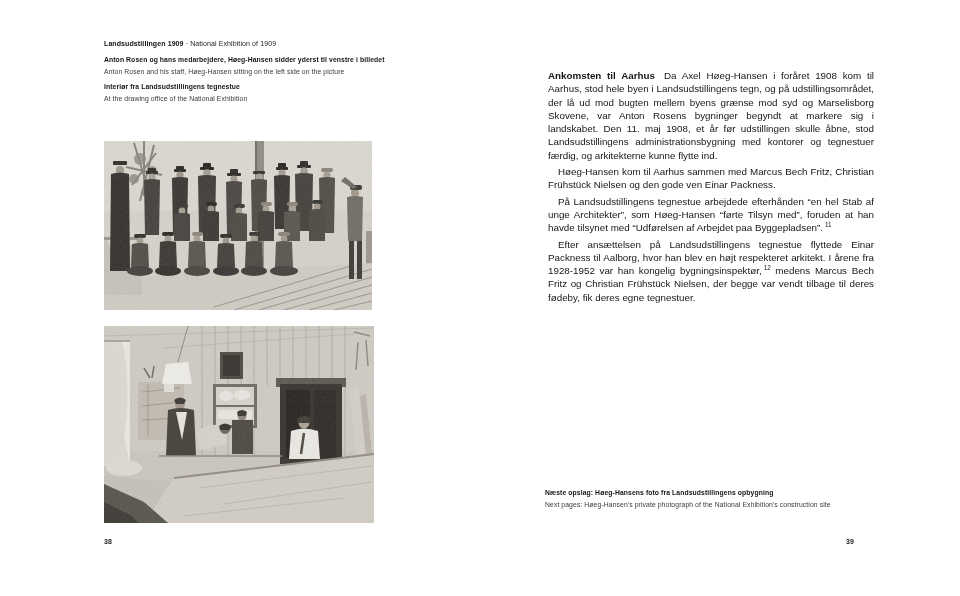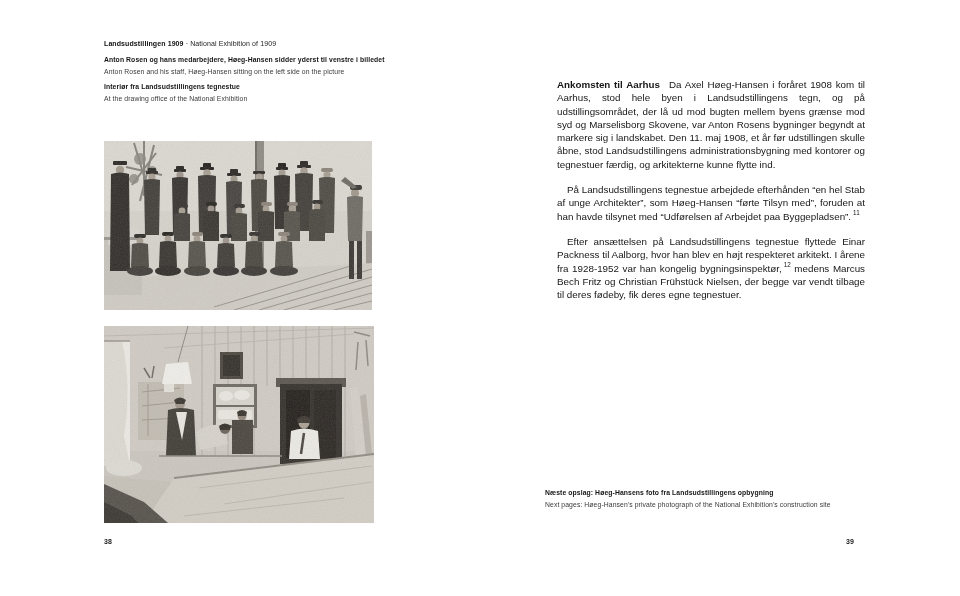--- a/index.html
+++ b/index.html
@@ -22,21 +22,21 @@
   #photo1{left:104px;top:141px;width:268px;height:169px;}
   #photo2{left:104px;top:326px;width:270px;height:197px;}
   #photo1 svg,#photo2 svg{display:block;width:100%;height:100%;}
   
   .pagenum{top:538px;font-size:7px;font-weight:bold;color:#222;}
   #pg-left{left:104px;}
   #pg-right{left:846px;}
   
   #body-text{left:545px;top:66px;width:332px;font-size:9.8px;line-height:13.3px;
     text-align:justify;color:#161616;}
-  #body-text p{margin:12px;}
+  #body-text p{margin:3px;}
   #body-text p.indent{text-indent:10px;}
   .lead{font-weight:bold;margin-right:9px;}
   sup.fn{font-size:6.3px;vertical-align:super;line-height:0;margin-left:2px;}
   
   #next-da{left:545px;top:489px;}
   #next-en{left:545px;top:501px;}
 </style>
 </head>
 <body>
 
@@ -343,20 +343,21 @@
   <polygon points="0,158 40,176 64,197 0,197" fill="#55504a"></polygon>
   <polygon points="0,176 28,190 34,197 0,197" fill="#3a3631"></polygon>
   <rect width="270" height="197" filter="url(#grain2)" opacity="0.18"></rect>
 </svg>
 </div>
 
 <div id="pg-left" class="abs pagenum">38</div>
 
 <div id="body-text" class="abs">
   <p><span class="lead">Ankomsten til Aarhus</span><span>Da Axel Høeg-Hansen i foråret 1908 kom til Aarhus, stod hele byen i Landsudstillingens tegn, og på udstillingsområdet, der lå ud mod bugten mellem byens grænse mod syd og Marselisborg Skovene, var Anton Rosens bygninger begyndt at markere sig i landskabet. Den 11. maj 1908, et år før udstillingen skulle åbne, stod Landsudstillingens administrationsbygning med kontorer og tegnestuer færdig, og arkitekterne kunne flytte ind.</span></p>
+  <p class="indent">Høeg-Hansen kom til Aarhus sammen med Marcus Bech Fritz, Christian Frühstück Nielsen og den gode ven Einar Packness.</p>
   <p class="indent"><span>På Landsudstillingens tegnestue arbejdede efterhånden “en hel Stab af unge Architekter”, som Høeg-Hansen “førte Tilsyn med”, foruden at han havde tilsynet med “Udførelsen af Arbejdet paa Byggepladsen”.</span><sup class="fn">11</sup></p>
   <p class="indent"><span>Efter ansættelsen på Landsudstillingens tegnestue flyttede Einar Packness til Aalborg, hvor han blev en højt respekteret arkitekt. I årene fra 1928-1952 var han kongelig bygningsinspektør,</span><sup class="fn">12</sup><span> medens Marcus Bech Fritz og Christian Frühstück Nielsen, der begge var vendt tilbage til deres fødeby, fik deres egne tegnestuer.</span></p>
 </div>
 
 <div id="next-da" class="abs cap cap-da" style="left:545px;width:340px;">Næste opslag: Høeg-Hansens foto fra Landsudstillingens opbygning</div>
 <div id="next-en" class="abs cap cap-en" style="left:545px;width:340px;">Next pages: Høeg-Hansen's private photograph of the National Exhibition's construction site</div>
 
 <div id="pg-right" class="abs pagenum">39</div>
 
 </body></html>

